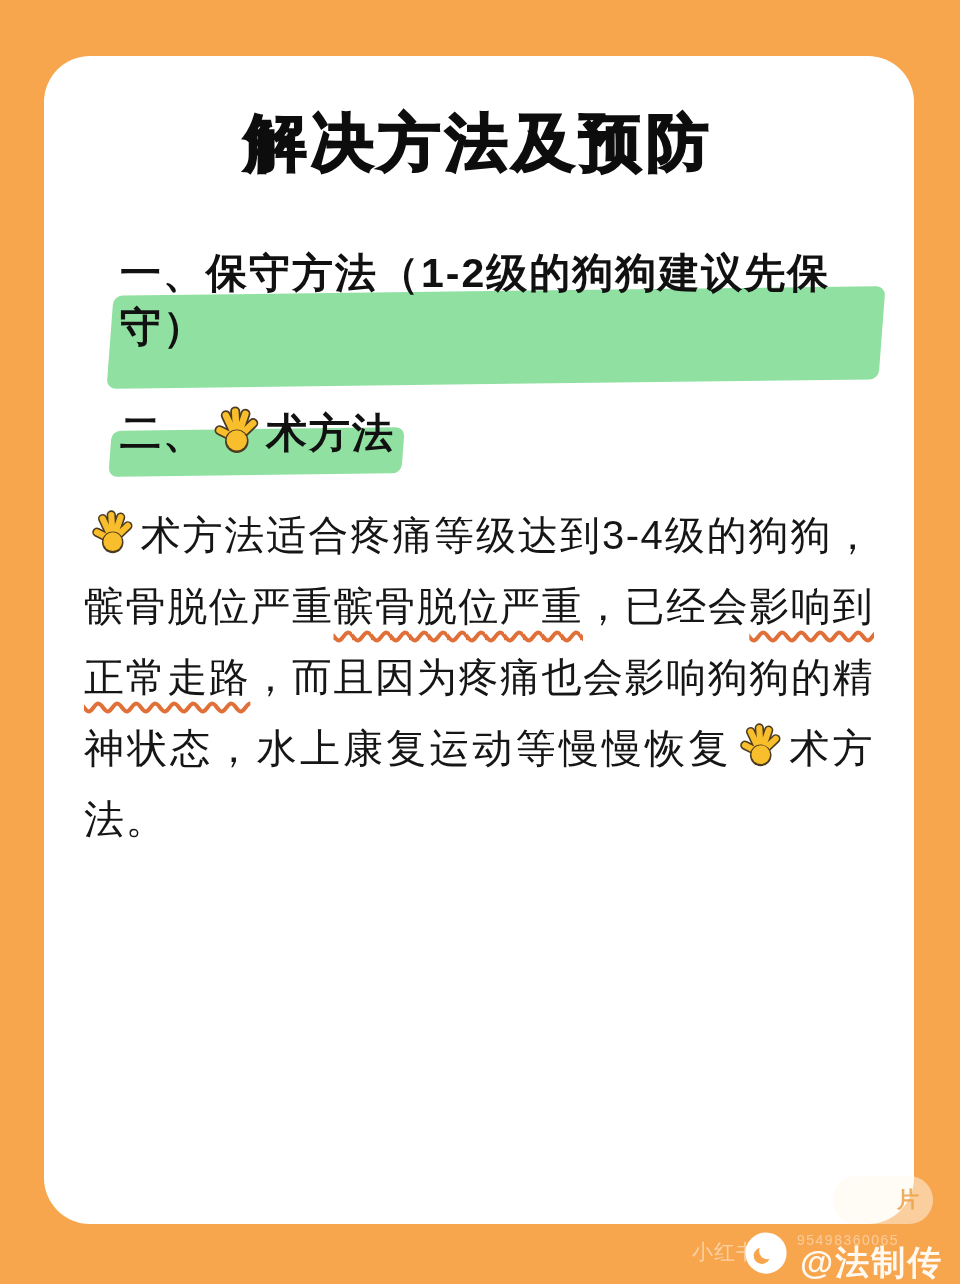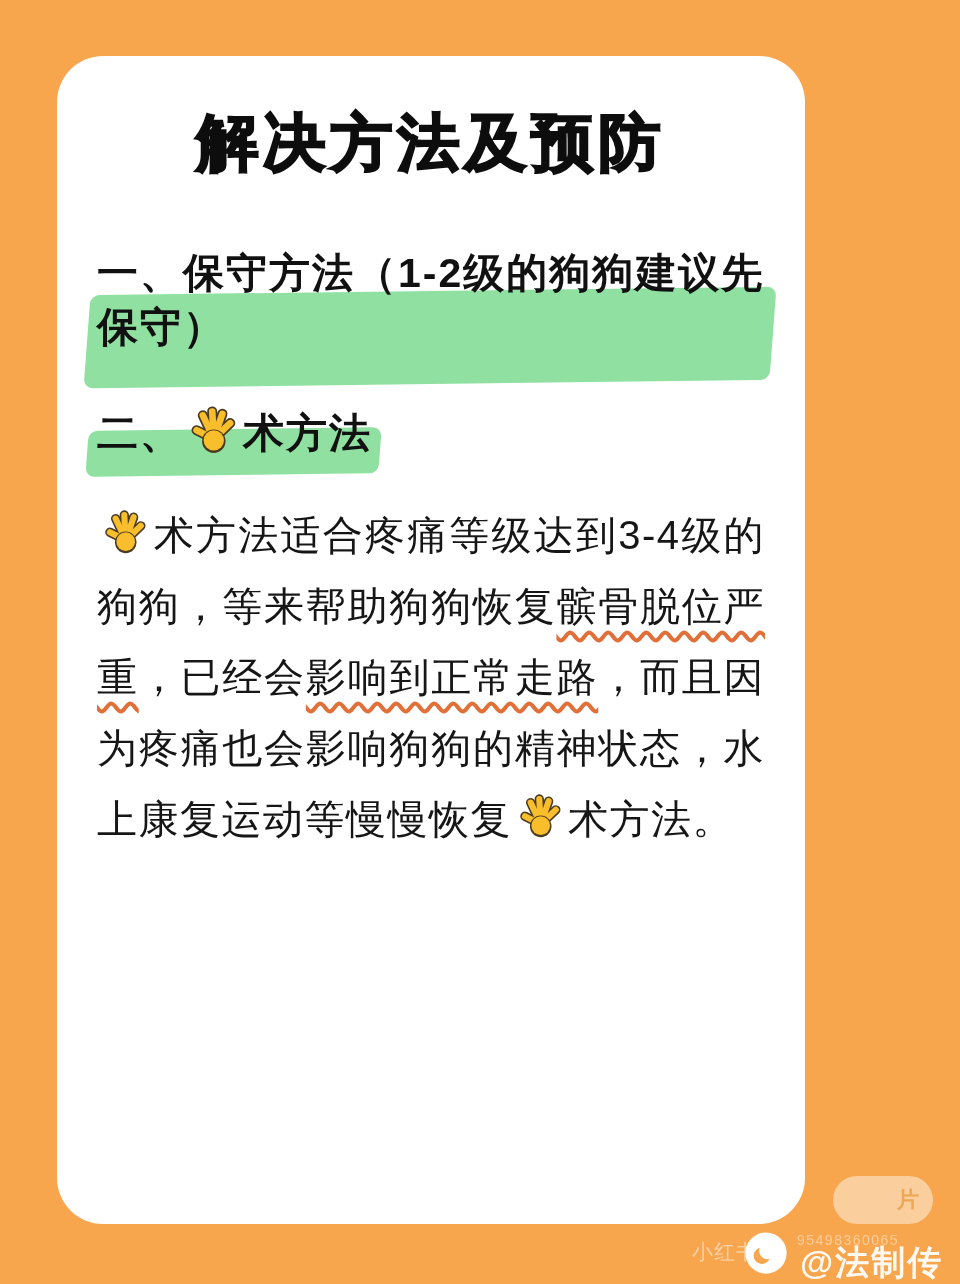--- a/index.html
+++ b/index.html
@@ -2,33 +2,33 @@
 <html><head>
 <meta charset="utf-8">
 <style>
   html,body{margin:0;padding:0;}
   body{
     width:960px;height:1284px;position:relative;overflow:hidden;
     background:#F7A64E;
     font-family:"Liberation Sans","DejaVu Sans",sans-serif;
   }
   .card{
-    position:absolute;left:57px;top:56px;width:748px;height:1168px;
+    position:absolute;left:44px;top:56px;width:870px;height:1168px;
     background:#FFFFFF;border-radius:46px;
   }
   .card-inner{padding:46px 40px 0 40px;}
 
   .poster-title{
     margin:0;text-align:center;
     font-size:62px;line-height:82px;letter-spacing:5px;
     font-weight:bold;color:#0D0D0D;
     -webkit-text-stroke:2.2px #0D0D0D;
   }
 
-  .heading-wrap{display:block;margin-top:62px;}
+  .heading-wrap{display:block;margin-top:62px;margin-left:36px;}
   .heading{
     position:relative;display:inline-block;
     font-size:41px;line-height:54px;letter-spacing:2px;
     font-weight:bold;color:#111111;
   }
   .heading .strip{
     position:absolute;left:-10px;right:-8px;top:42%;height:86%;
     background:#8FE0A1;border-radius:9px;
     transform:rotate(-0.7deg) skewX(-5deg);
     z-index:0;
@@ -134,21 +134,21 @@
             </g>
             <g stroke="#F9BE2B" stroke-width="8.5" stroke-linecap="round">
               <line x1="33" y1="42" x2="11" y2="31"></line>
               <line x1="33" y1="42" x2="19" y2="12"></line>
               <line x1="33" y1="42" x2="31" y2="7"></line>
               <line x1="33" y1="42" x2="44" y2="10"></line>
               <line x1="33" y1="42" x2="54" y2="22"></line>
             </g>
             <circle cx="33" cy="45" r="15" fill="#4A3B22"></circle>
             <circle cx="33" cy="44" r="13" fill="#F9BE2B"></circle>
-          </svg></span><span>术方法适合疼痛等级达到3-4级的狗狗，等来帮助狗狗恢复</span><span class="wavy">髌骨脱位严重</span><span>，已经会</span><span class="wavy">影响到正常走路</span><span>，而且因为疼痛也会影响狗狗的精神状态，水上康复运动等慢慢恢复</span><span class="hand"><svg viewBox="0 0 64 64" aria-hidden="true">
+          </svg></span><span>术方法适合疼痛等级达到3-4级的狗狗，髌骨脱位严重</span><span class="wavy">髌骨脱位严重</span><span>，已经会</span><span class="wavy">影响到正常走路</span><span>，而且因为疼痛也会影响狗狗的精神状态，水上康复运动等慢慢恢复</span><span class="hand"><svg viewBox="0 0 64 64" aria-hidden="true">
             <g stroke="#4A3B22" stroke-width="13" stroke-linecap="round">
               <line x1="33" y1="42" x2="11" y2="31"></line>
               <line x1="33" y1="42" x2="19" y2="12"></line>
               <line x1="33" y1="42" x2="31" y2="7"></line>
               <line x1="33" y1="42" x2="44" y2="10"></line>
               <line x1="33" y1="42" x2="54" y2="22"></line>
             </g>
             <g stroke="#F9BE2B" stroke-width="8.5" stroke-linecap="round">
               <line x1="33" y1="42" x2="11" y2="31"></line>
               <line x1="33" y1="42" x2="19" y2="12"></line>

